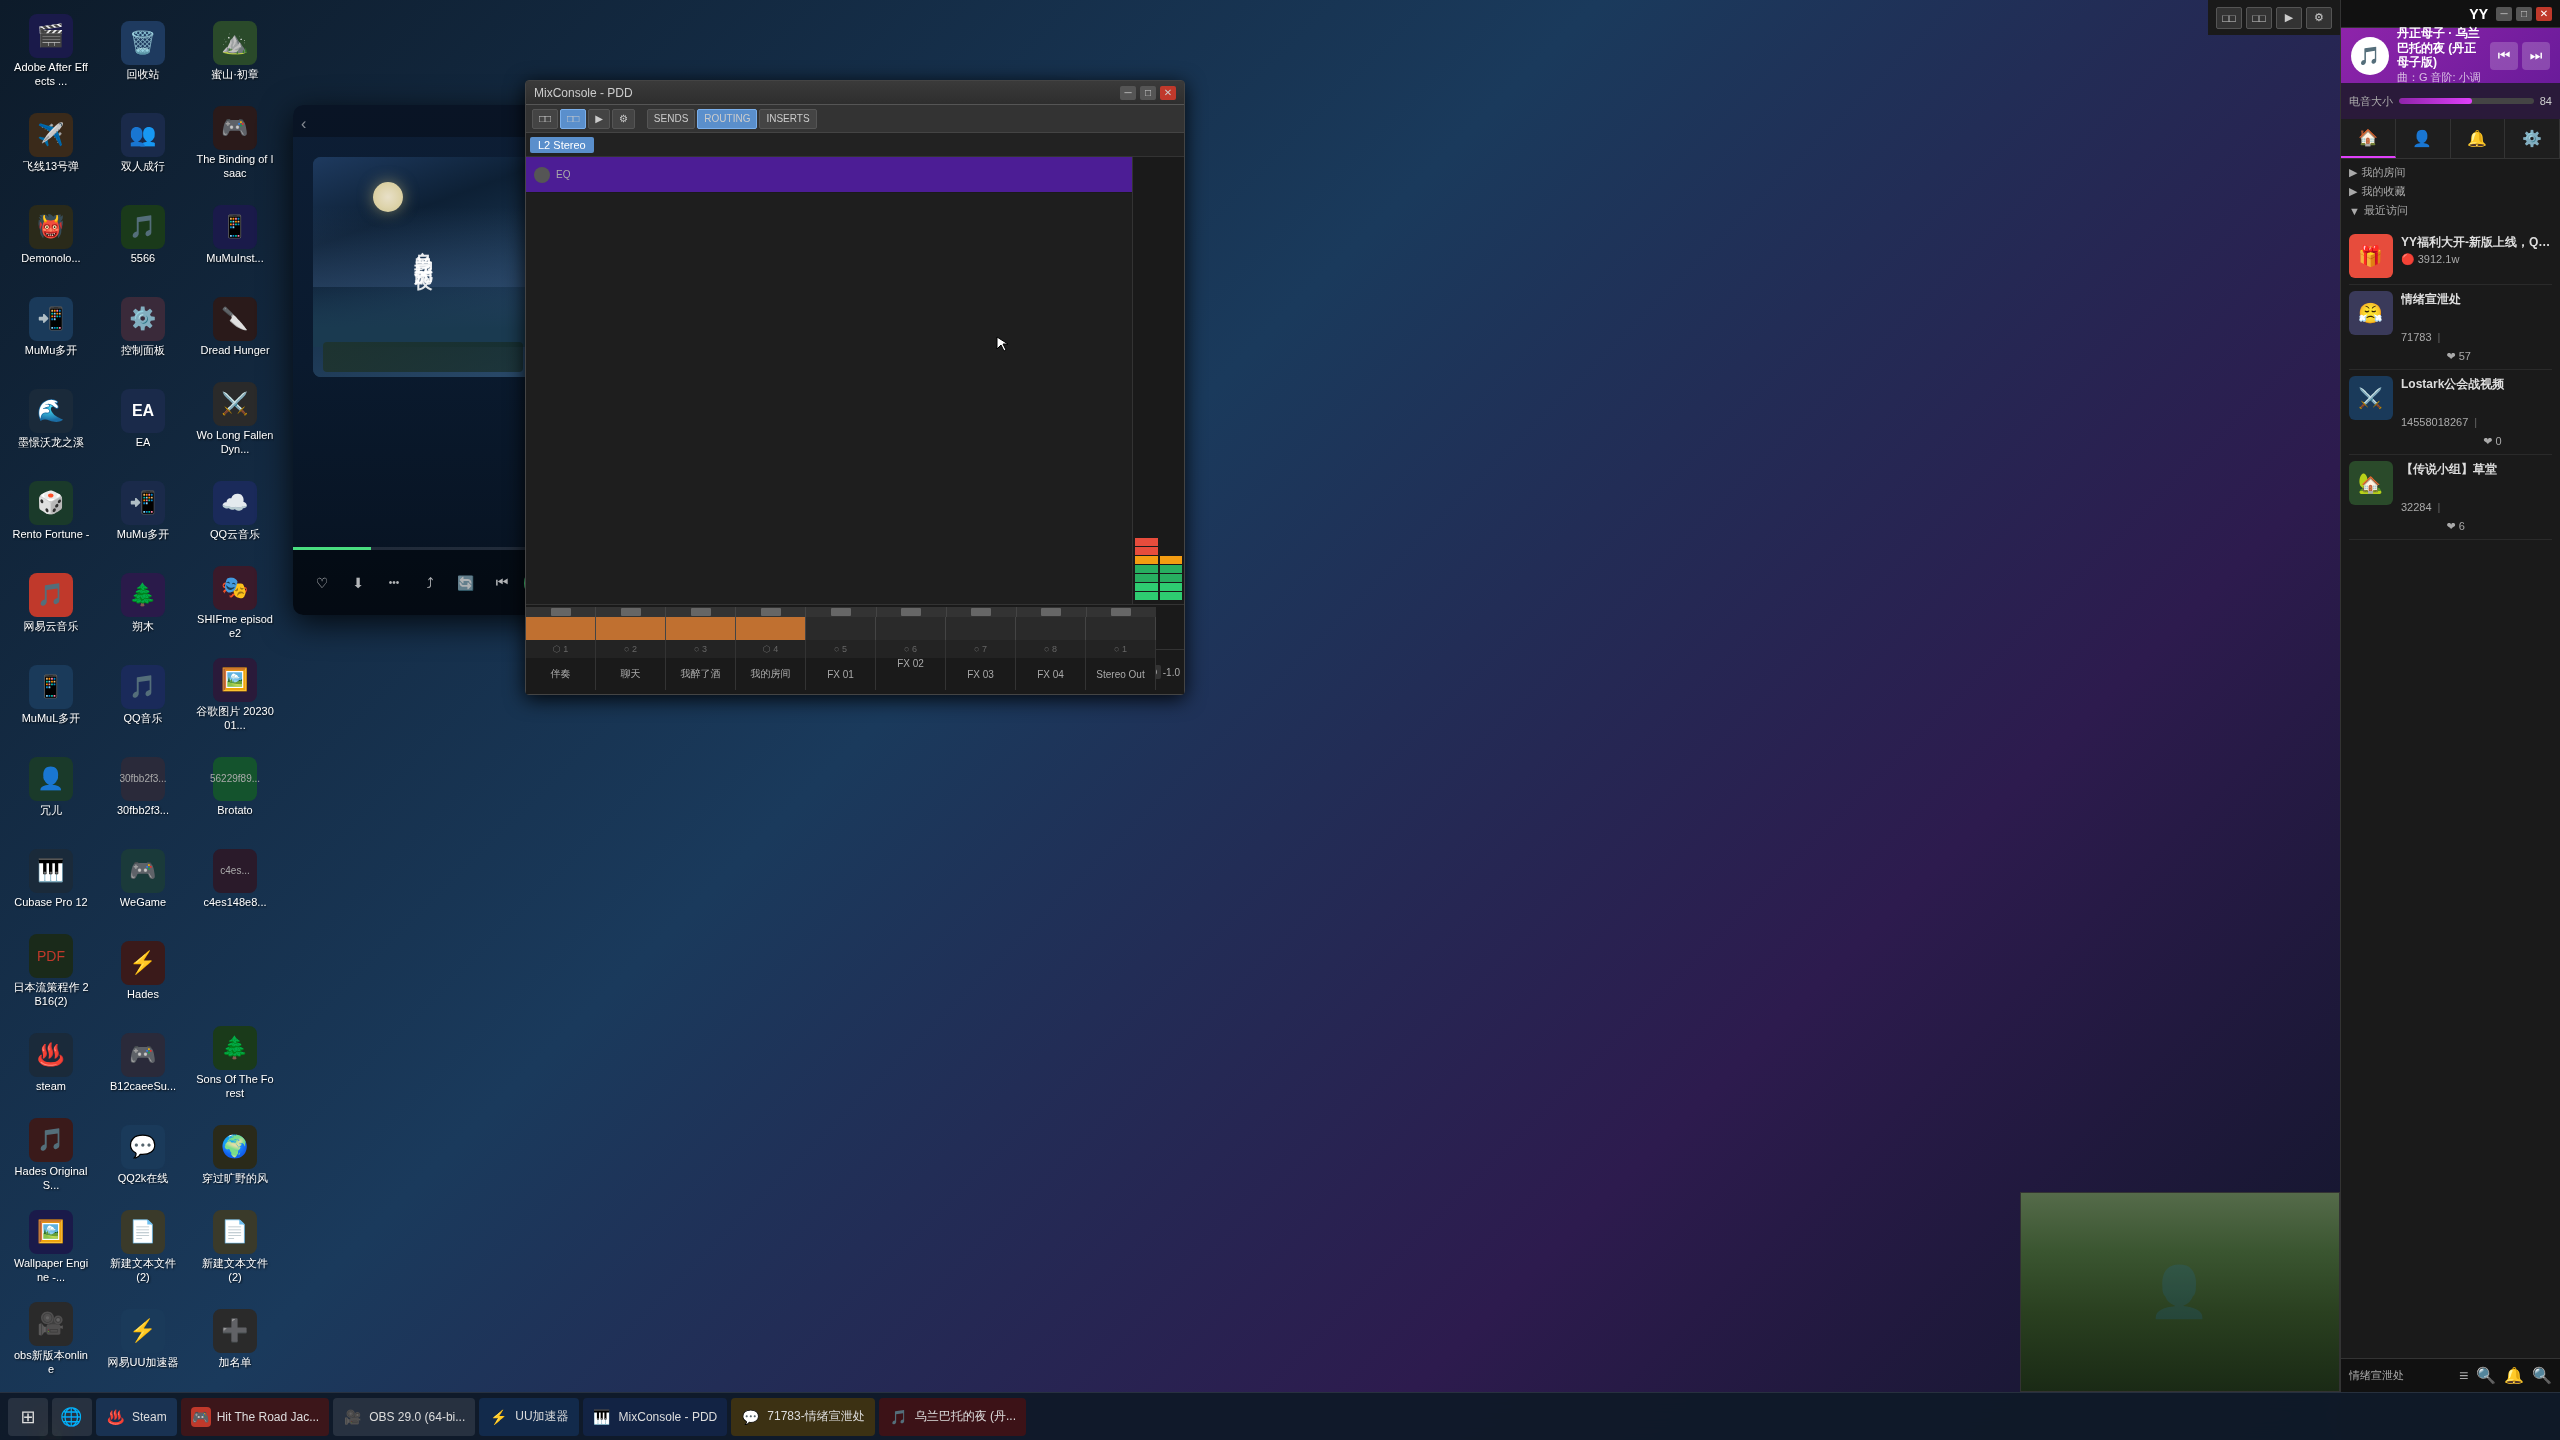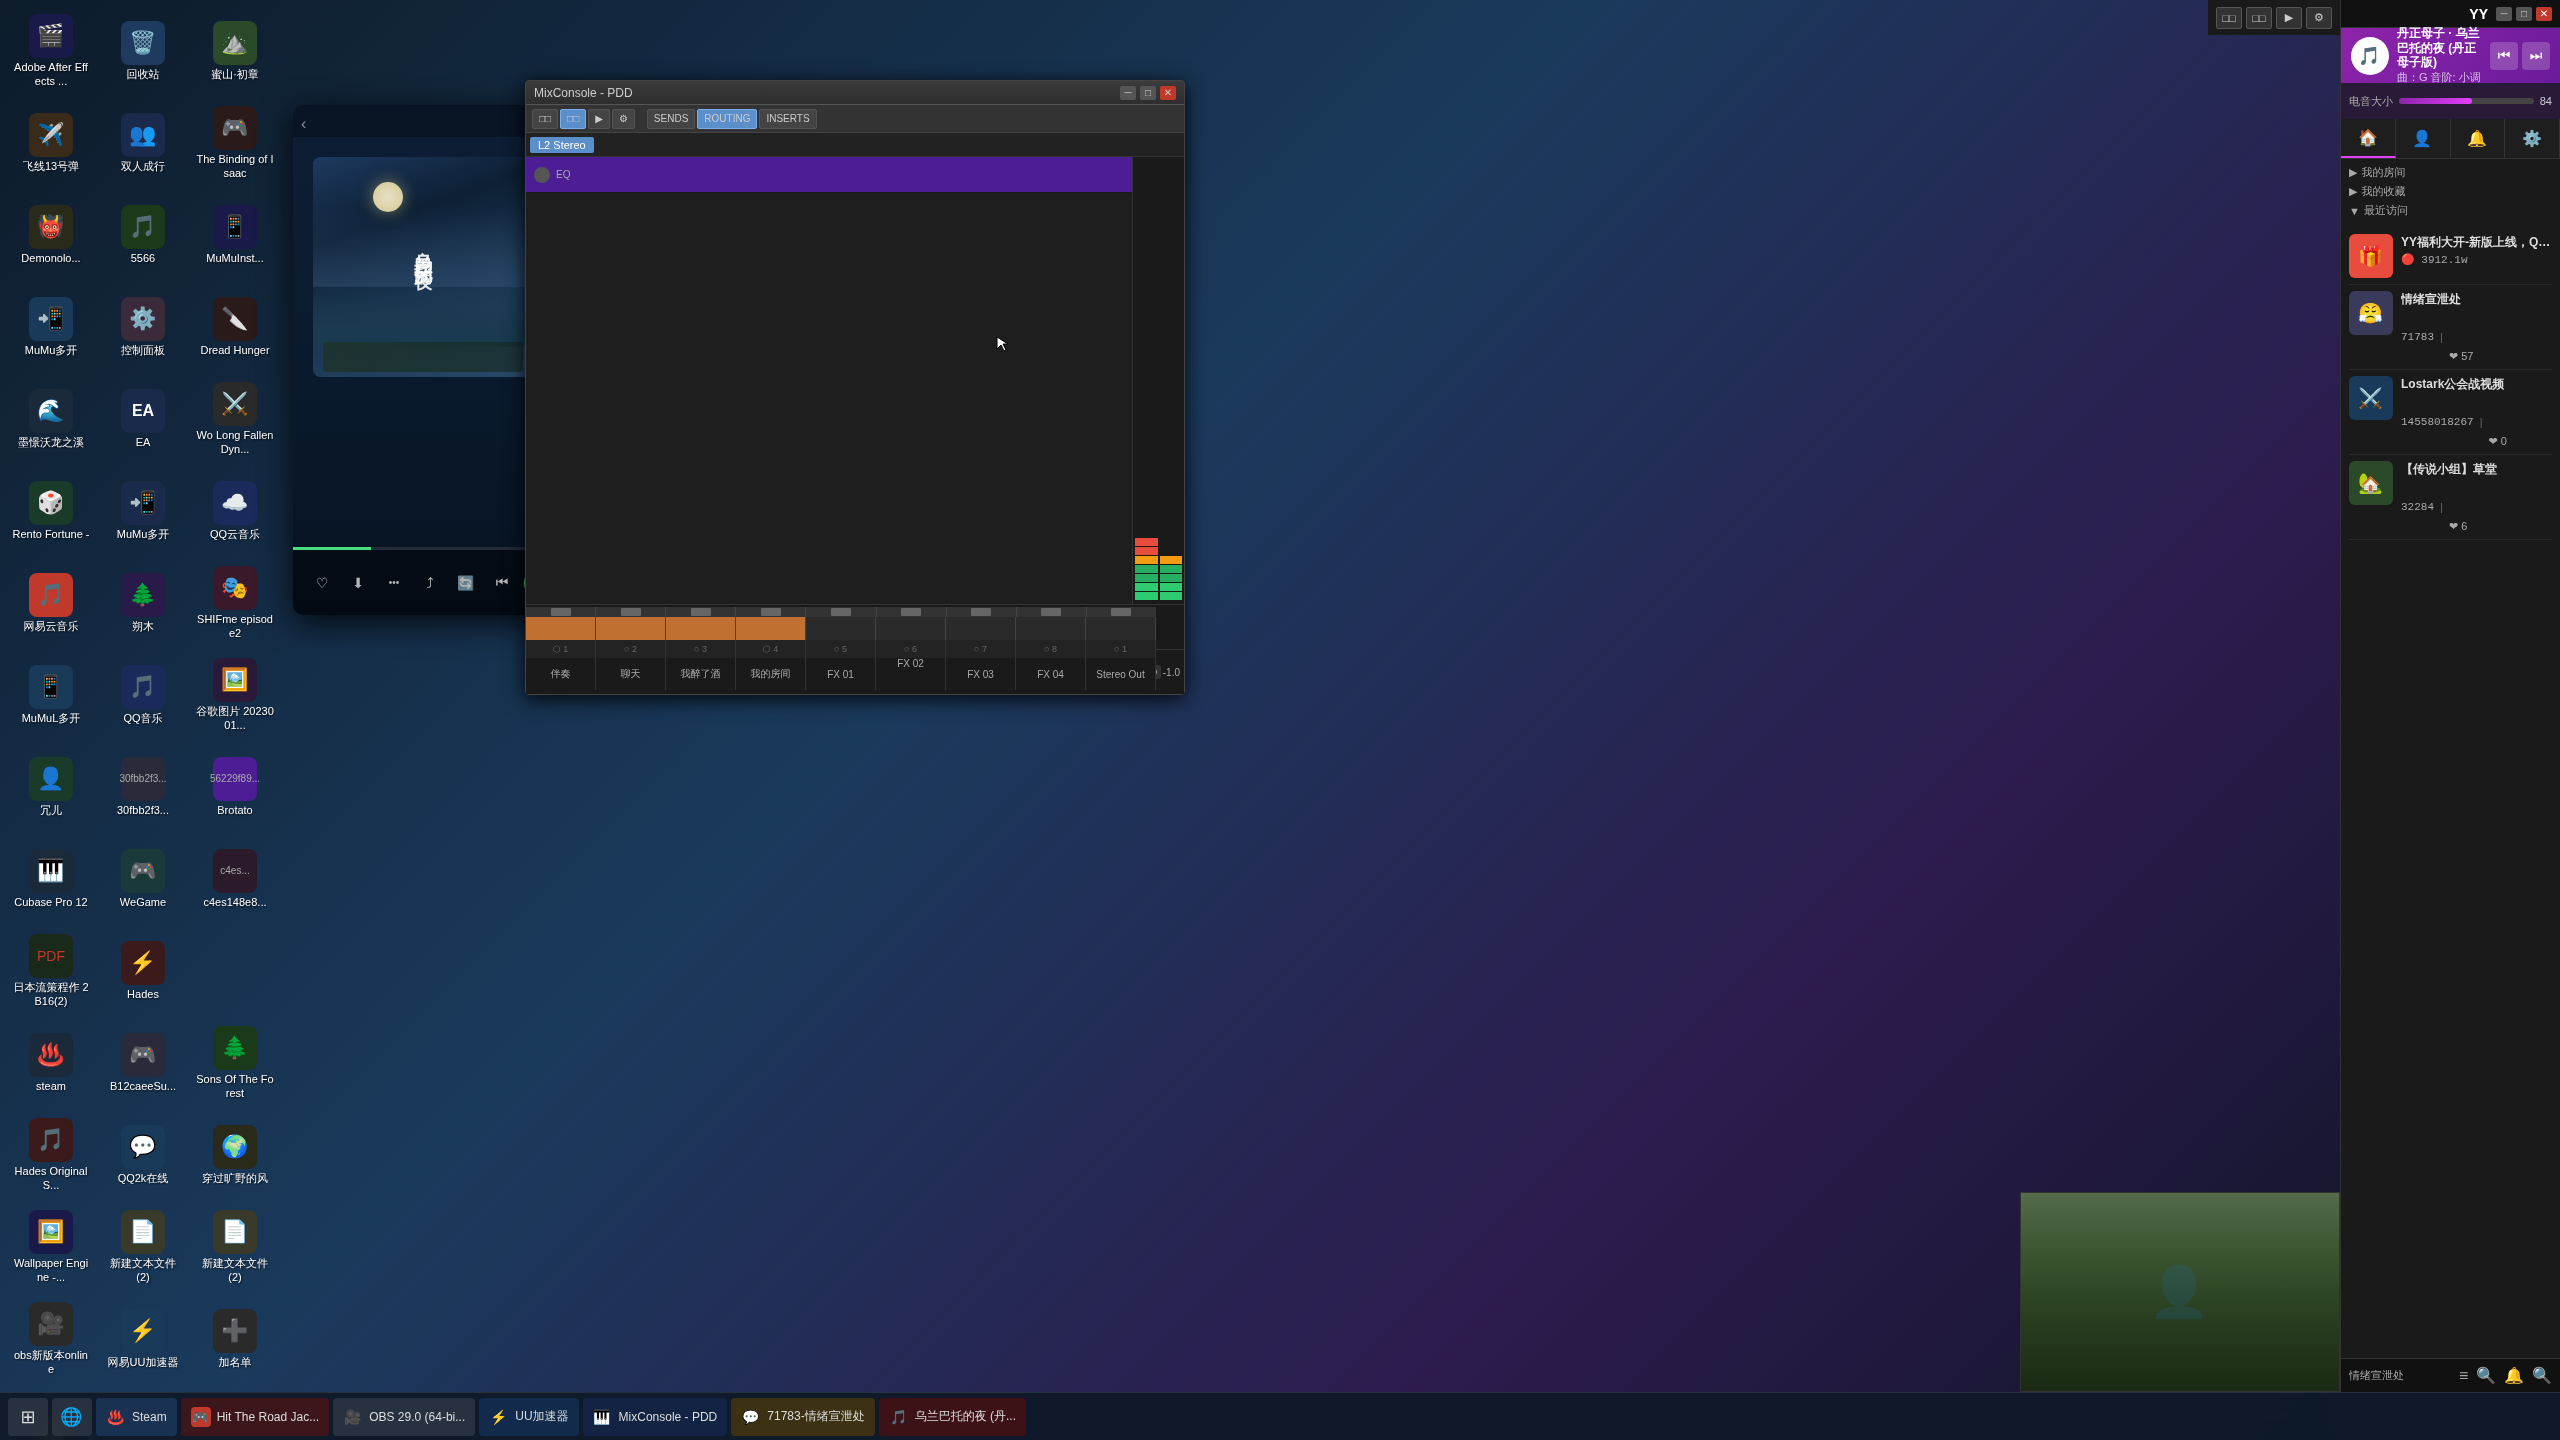--- a/index.html
+++ b/index.html
@@ -564,21 +564,20 @@
       font-size: 11px;
       color: #888;
       display: flex;
       gap: 6px;
       align-items: center;
       margin-top: 2px;
     }
 
     .stream-card-views {
       color: #aaa;
-      font-family: Liberation Mono, monospace;
     }
 
     .stream-card-likes {
       color: #aaa;
       margin-top: 40px;
     }
 
     
     .taskbar {
       position: absolute;
@@ -786,21 +785,21 @@
 
   <div class="icon-item">
     <div class="icon-img" style="background:#1a3a2a;">👤</div>
     <span class="icon-label">冗儿</span>
   </div>
   <div class="icon-item">
     <div class="icon-img" style="background:#2a2a3a; font-size:10px; color:#aaa;">30fbb2f3...</div>
     <span class="icon-label">30fbb2f3...</span>
   </div>
   <div class="icon-item">
-    <div class="icon-img" style="background:#4c1d95; font-size:10px; color:#aaa;">56229f89...</div>
+    <div class="icon-img" style="background:#14532d; font-size:10px; color:#aaa;">56229f89...</div>
     <span class="icon-label">Brotato</span>
   </div>
 
   <div class="icon-item">
     <div class="icon-img" style="background:#1a2a3a;">🎹</div>
     <span class="icon-label">Cubase Pro 12</span>
   </div>
   <div class="icon-item">
     <div class="icon-img" style="background:#1a3a3a;">🎮</div>
     <span class="icon-label">WeGame</span>

